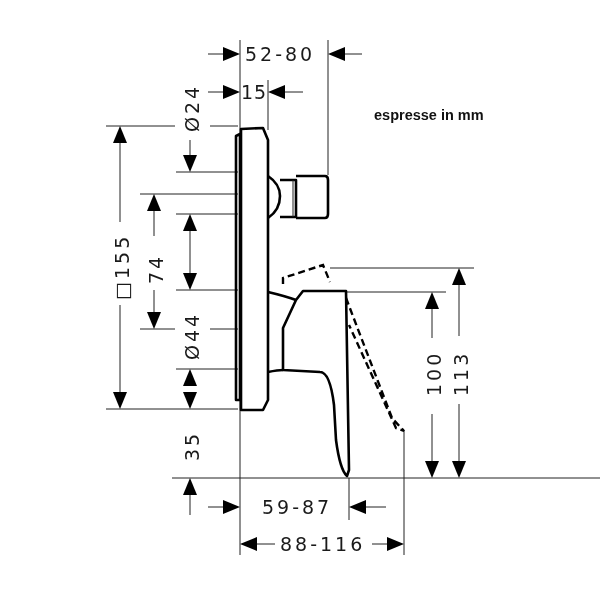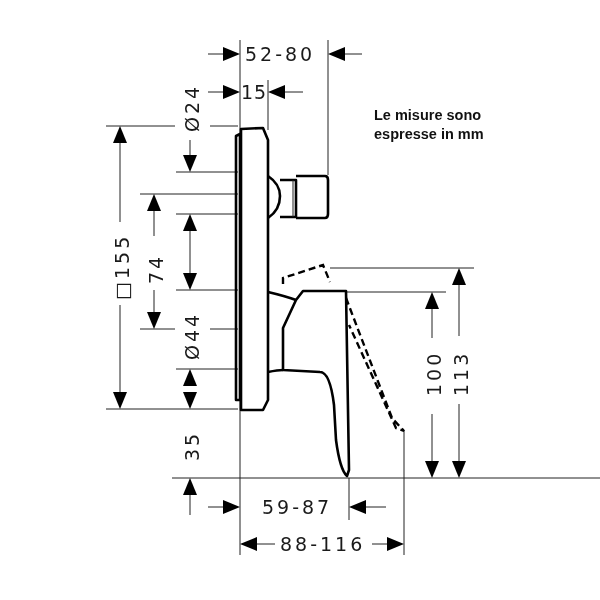--- a/index.html
+++ b/index.html
@@ -139,15 +139,14 @@
     <text class="dim-text" transform="translate(199,360) rotate(-90)">Ø44</text>
     <text class="dim-text" transform="translate(199,461) rotate(-90)">35</text>
     <text class="dim-text" transform="translate(441,396) rotate(-90)">100</text>
     <text class="dim-text" transform="translate(468,396) rotate(-90)">113</text>
     <text class="dim-text" x="262" y="514">59-87</text>
     <text class="dim-text" x="280" y="551">88-116</text>
   </g>
 </svg>
 
 <div class="note">
-  <span>Le misure sono</span>
   <span>espresse in mm</span>
 </div>
 
 </body></html>

